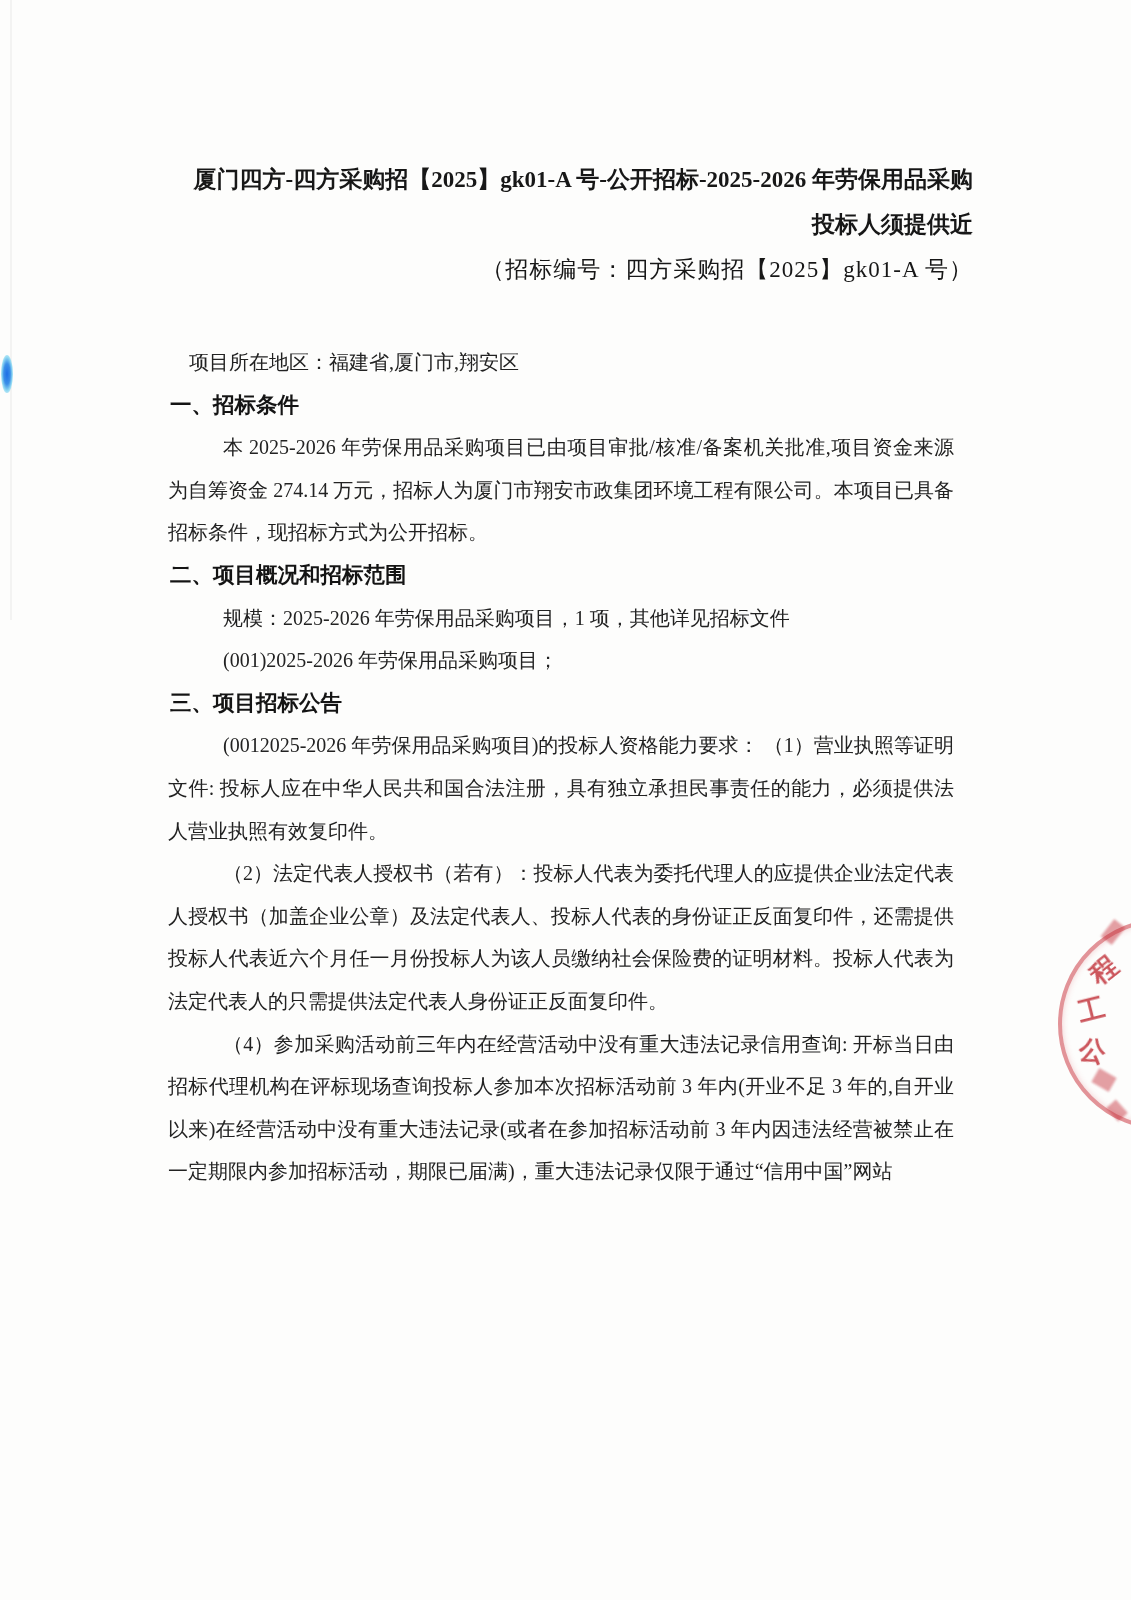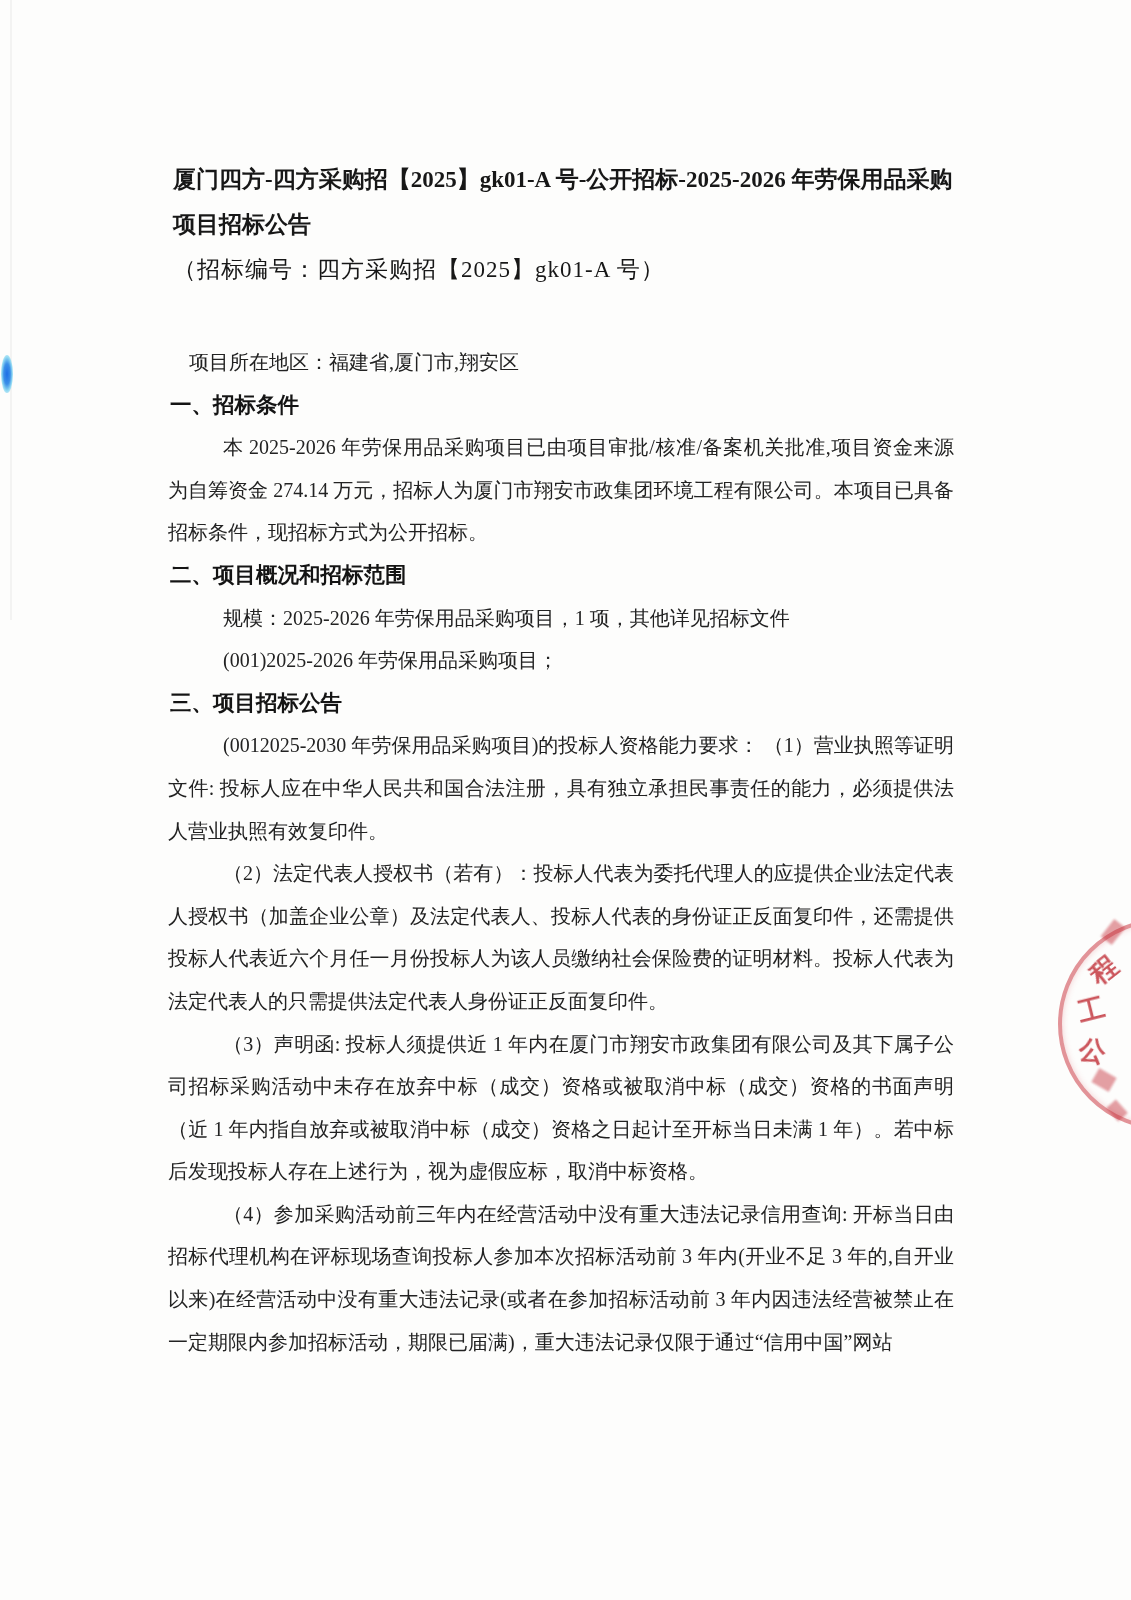--- a/index.html
+++ b/index.html
@@ -12,21 +12,21 @@
     overflow: hidden;
     color: #1f1f1f;
     font-family: "Liberation Serif", "DejaVu Serif", serif;
   }
   
   .title-block {
     position: absolute;
     top: 157px;
     left: 173px;
     width: 800px;
-    text-align: left;
+    text-align: right;
     font-weight: bold;
     font-size: 23px;
     line-height: 45px;
     color: #171717;
   }
   .title-block p { margin: 0; }
   .tender-no { font-weight: normal; letter-spacing: 1px; }
 
   
   .doc-body {
@@ -101,38 +101,37 @@
 </head>
 <body>
 
 <div class="page">
 
   <div class="scan-line"></div>
   <div class="ink-mark"></div>
 
   <div class="title-block">
     <p>厦门四方-四方采购招【2025】gk01-A 号-公开招标-2025-2026 年劳保用品采购</p>
-    <p>项目招标公告</p>
+    <p>投标人须提供近</p>
     <p class="tender-no">（招标编号：四方采购招【2025】gk01-A 号）</p>
   </div>
 
   <div class="doc-body">
     <p class="location-line">项目所在地区：福建省,厦门市,翔安区</p>
 
     <h2 class="sec-heading">一、招标条件</h2>
     <p>本 2025-2026 年劳保用品采购项目已由项目审批/核准/备案机关批准,项目资金来源为自筹资金 274.14 万元，招标人为厦门市翔安市政集团环境工程有限公司。本项目已具备招标条件，现招标方式为公开招标。</p>
 
     <h2 class="sec-heading">二、项目概况和招标范围</h2>
     <p>规模：2025-2026 年劳保用品采购项目，1 项，其他详见招标文件</p>
     <p>(001)2025-2026 年劳保用品采购项目；</p>
 
     <h2 class="sec-heading">三、项目招标公告</h2>
-    <p>(0012025-2030 年劳保用品采购项目)的投标人资格能力要求： （1）营业执照等证明文件: 投标人应在中华人民共和国合法注册，具有独立承担民事责任的能力，必须提供法人营业执照有效复印件。</p>
+    <p>(0012025-2026 年劳保用品采购项目)的投标人资格能力要求： （1）营业执照等证明文件: 投标人应在中华人民共和国合法注册，具有独立承担民事责任的能力，必须提供法人营业执照有效复印件。</p>
     <p>（2）法定代表人授权书（若有）：投标人代表为委托代理人的应提供企业法定代表人授权书（加盖企业公章）及法定代表人、投标人代表的身份证正反面复印件，还需提供投标人代表近六个月任一月份投标人为该人员缴纳社会保险费的证明材料。投标人代表为法定代表人的只需提供法定代表人身份证正反面复印件。</p>
-    <p>（3）声明函: 投标人须提供近 1 年内在厦门市翔安市政集团有限公司及其下属子公司招标采购活动中未存在放弃中标（成交）资格或被取消中标（成交）资格的书面声明（近 1 年内指自放弃或被取消中标（成交）资格之日起计至开标当日未满 1 年）。若中标后发现投标人存在上述行为，视为虚假应标，取消中标资格。</p>
     <p>（4）参加采购活动前三年内在经营活动中没有重大违法记录信用查询: 开标当日由招标代理机构在评标现场查询投标人参加本次招标活动前 3 年内(开业不足 3 年的,自开业以来)在经营活动中没有重大违法记录(或者在参加招标活动前 3 年内因违法经营被禁止在一定期限内参加招标活动，期限已届满)，重大违法记录仅限于通过“信用中国”网站</p>
   </div>
 
   <div class="stamp-ring"></div>
   <span class="seal-char" style="left:1090px; top:952px; transform:rotate(-38deg);">程</span>
   <span class="seal-char" style="left:1078px; top:992px; transform:rotate(-14deg);">工</span>
   <span class="seal-char" style="left:1079px; top:1033px; transform:rotate(10deg);">公</span>
   <div class="seal-frag" style="left:1102px; top:925px; width:22px; height:14px; transform:rotate(-52deg);"></div>
   <div class="seal-frag" style="left:1094px; top:1072px; width:20px; height:16px; transform:rotate(30deg);"></div>
   <div class="seal-frag" style="left:1108px; top:1104px; width:18px; height:13px; transform:rotate(48deg);"></div>

